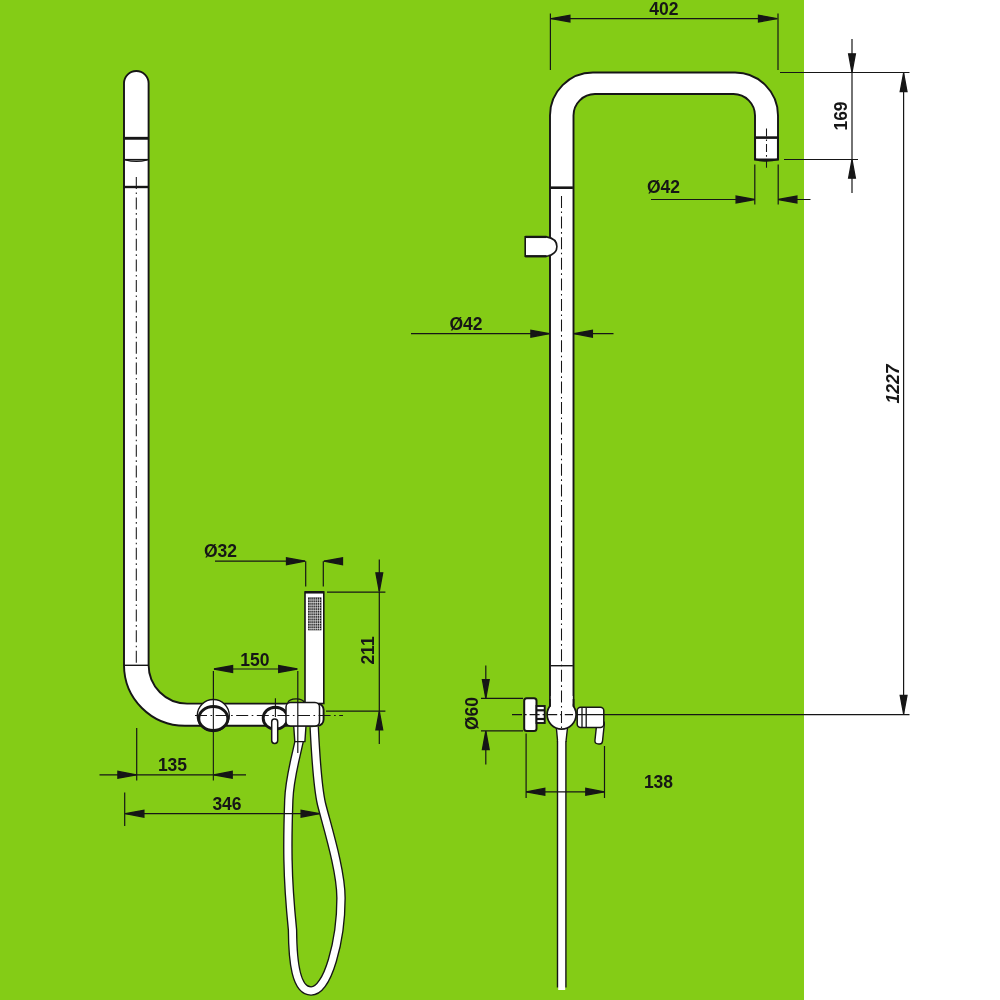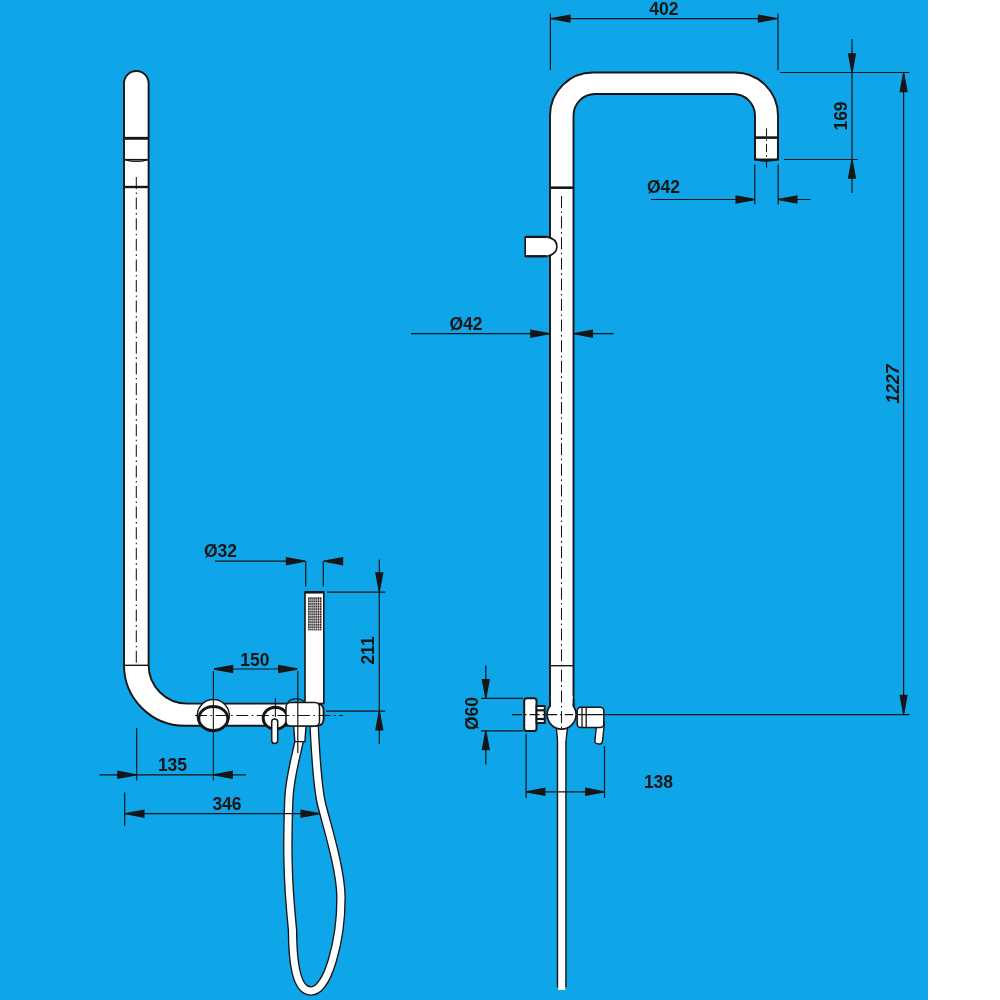--- a/index.html
+++ b/index.html
@@ -1,16 +1,16 @@
 <!DOCTYPE html>
 <html><head>
 <meta charset="utf-8">
 <style>
   html,body{margin:0;padding:0;background:#fff;}
-  .wrap{width:928px;height:1000px;position:relative;background:#0ea5e9;}
+  .wrap{width:804px;height:1000px;position:relative;background:#84cc16;}
   text{font-family:"Liberation Sans",sans-serif;font-weight:bold;font-size:17.5px;fill:#161616;}
 </style>
 </head>
 <body>
 <div class="wrap">
 <svg width="1000" height="1000" viewBox="0 0 1000 1000" xmlns="http://www.w3.org/2000/svg">
 <defs>
   <g id="ah">
           <polygon points="0,0 -18.5,-3.4 -18.5,3.4" fill="#161616"></polygon>
         </g>

